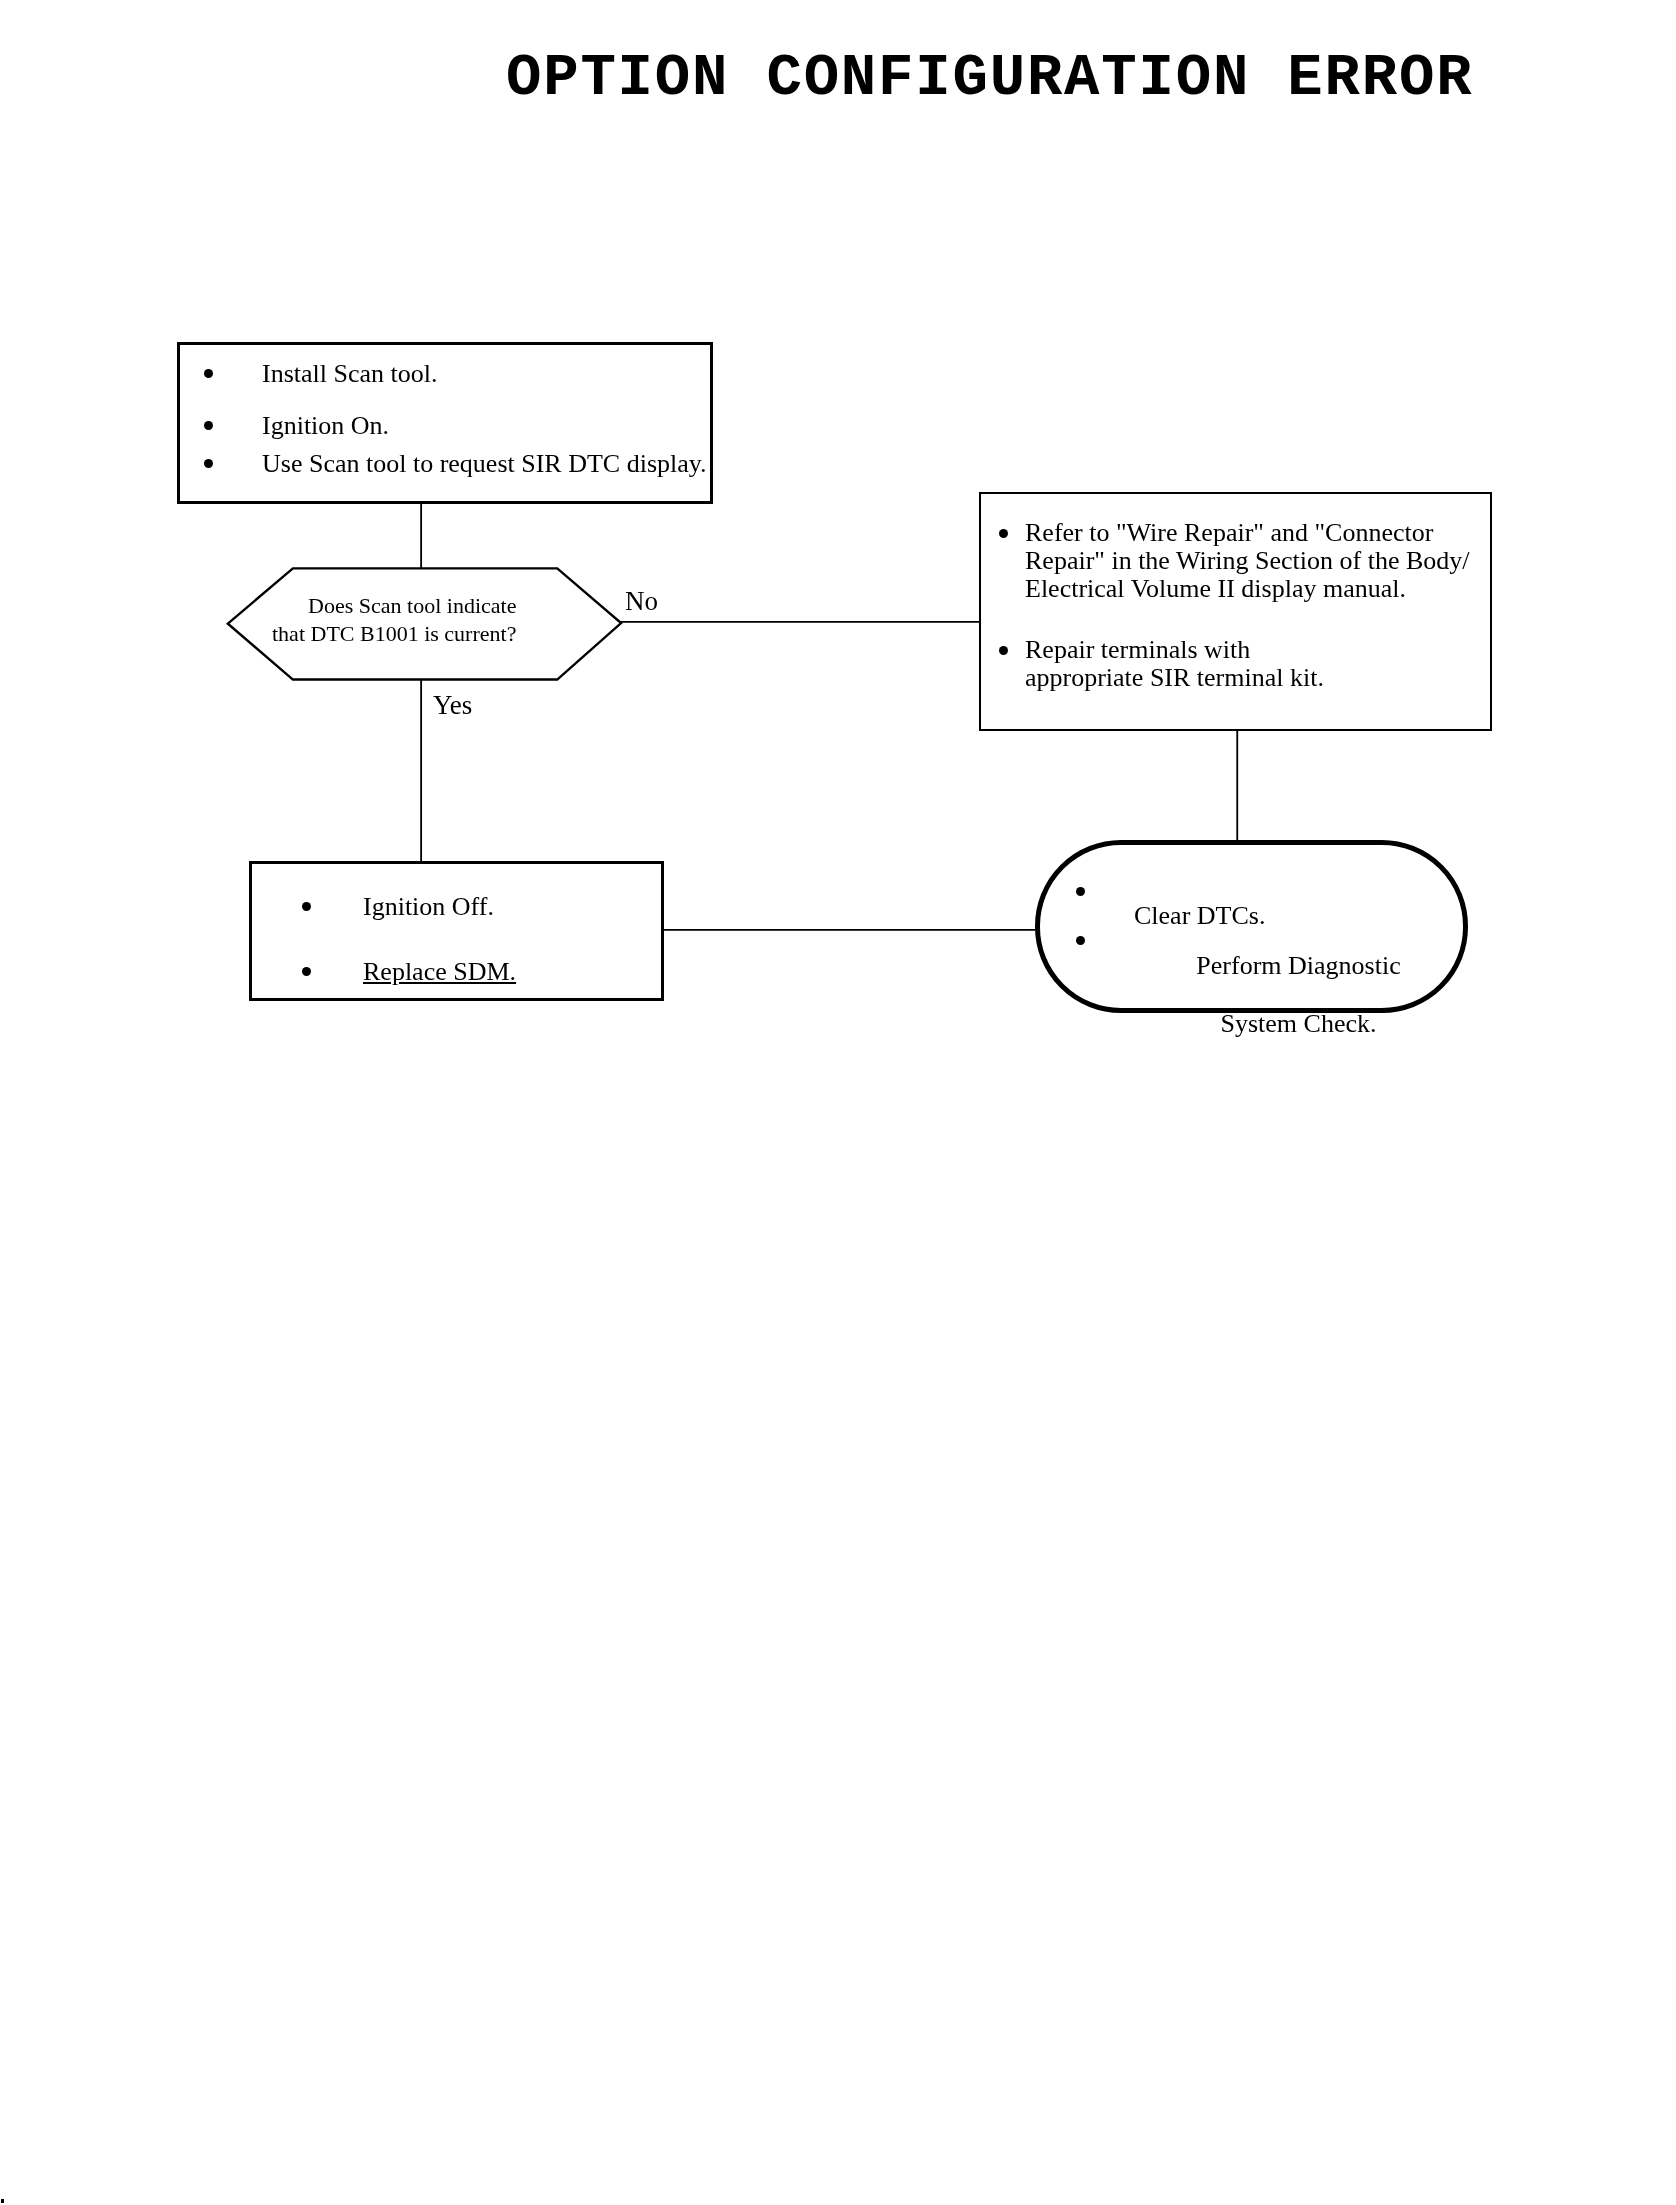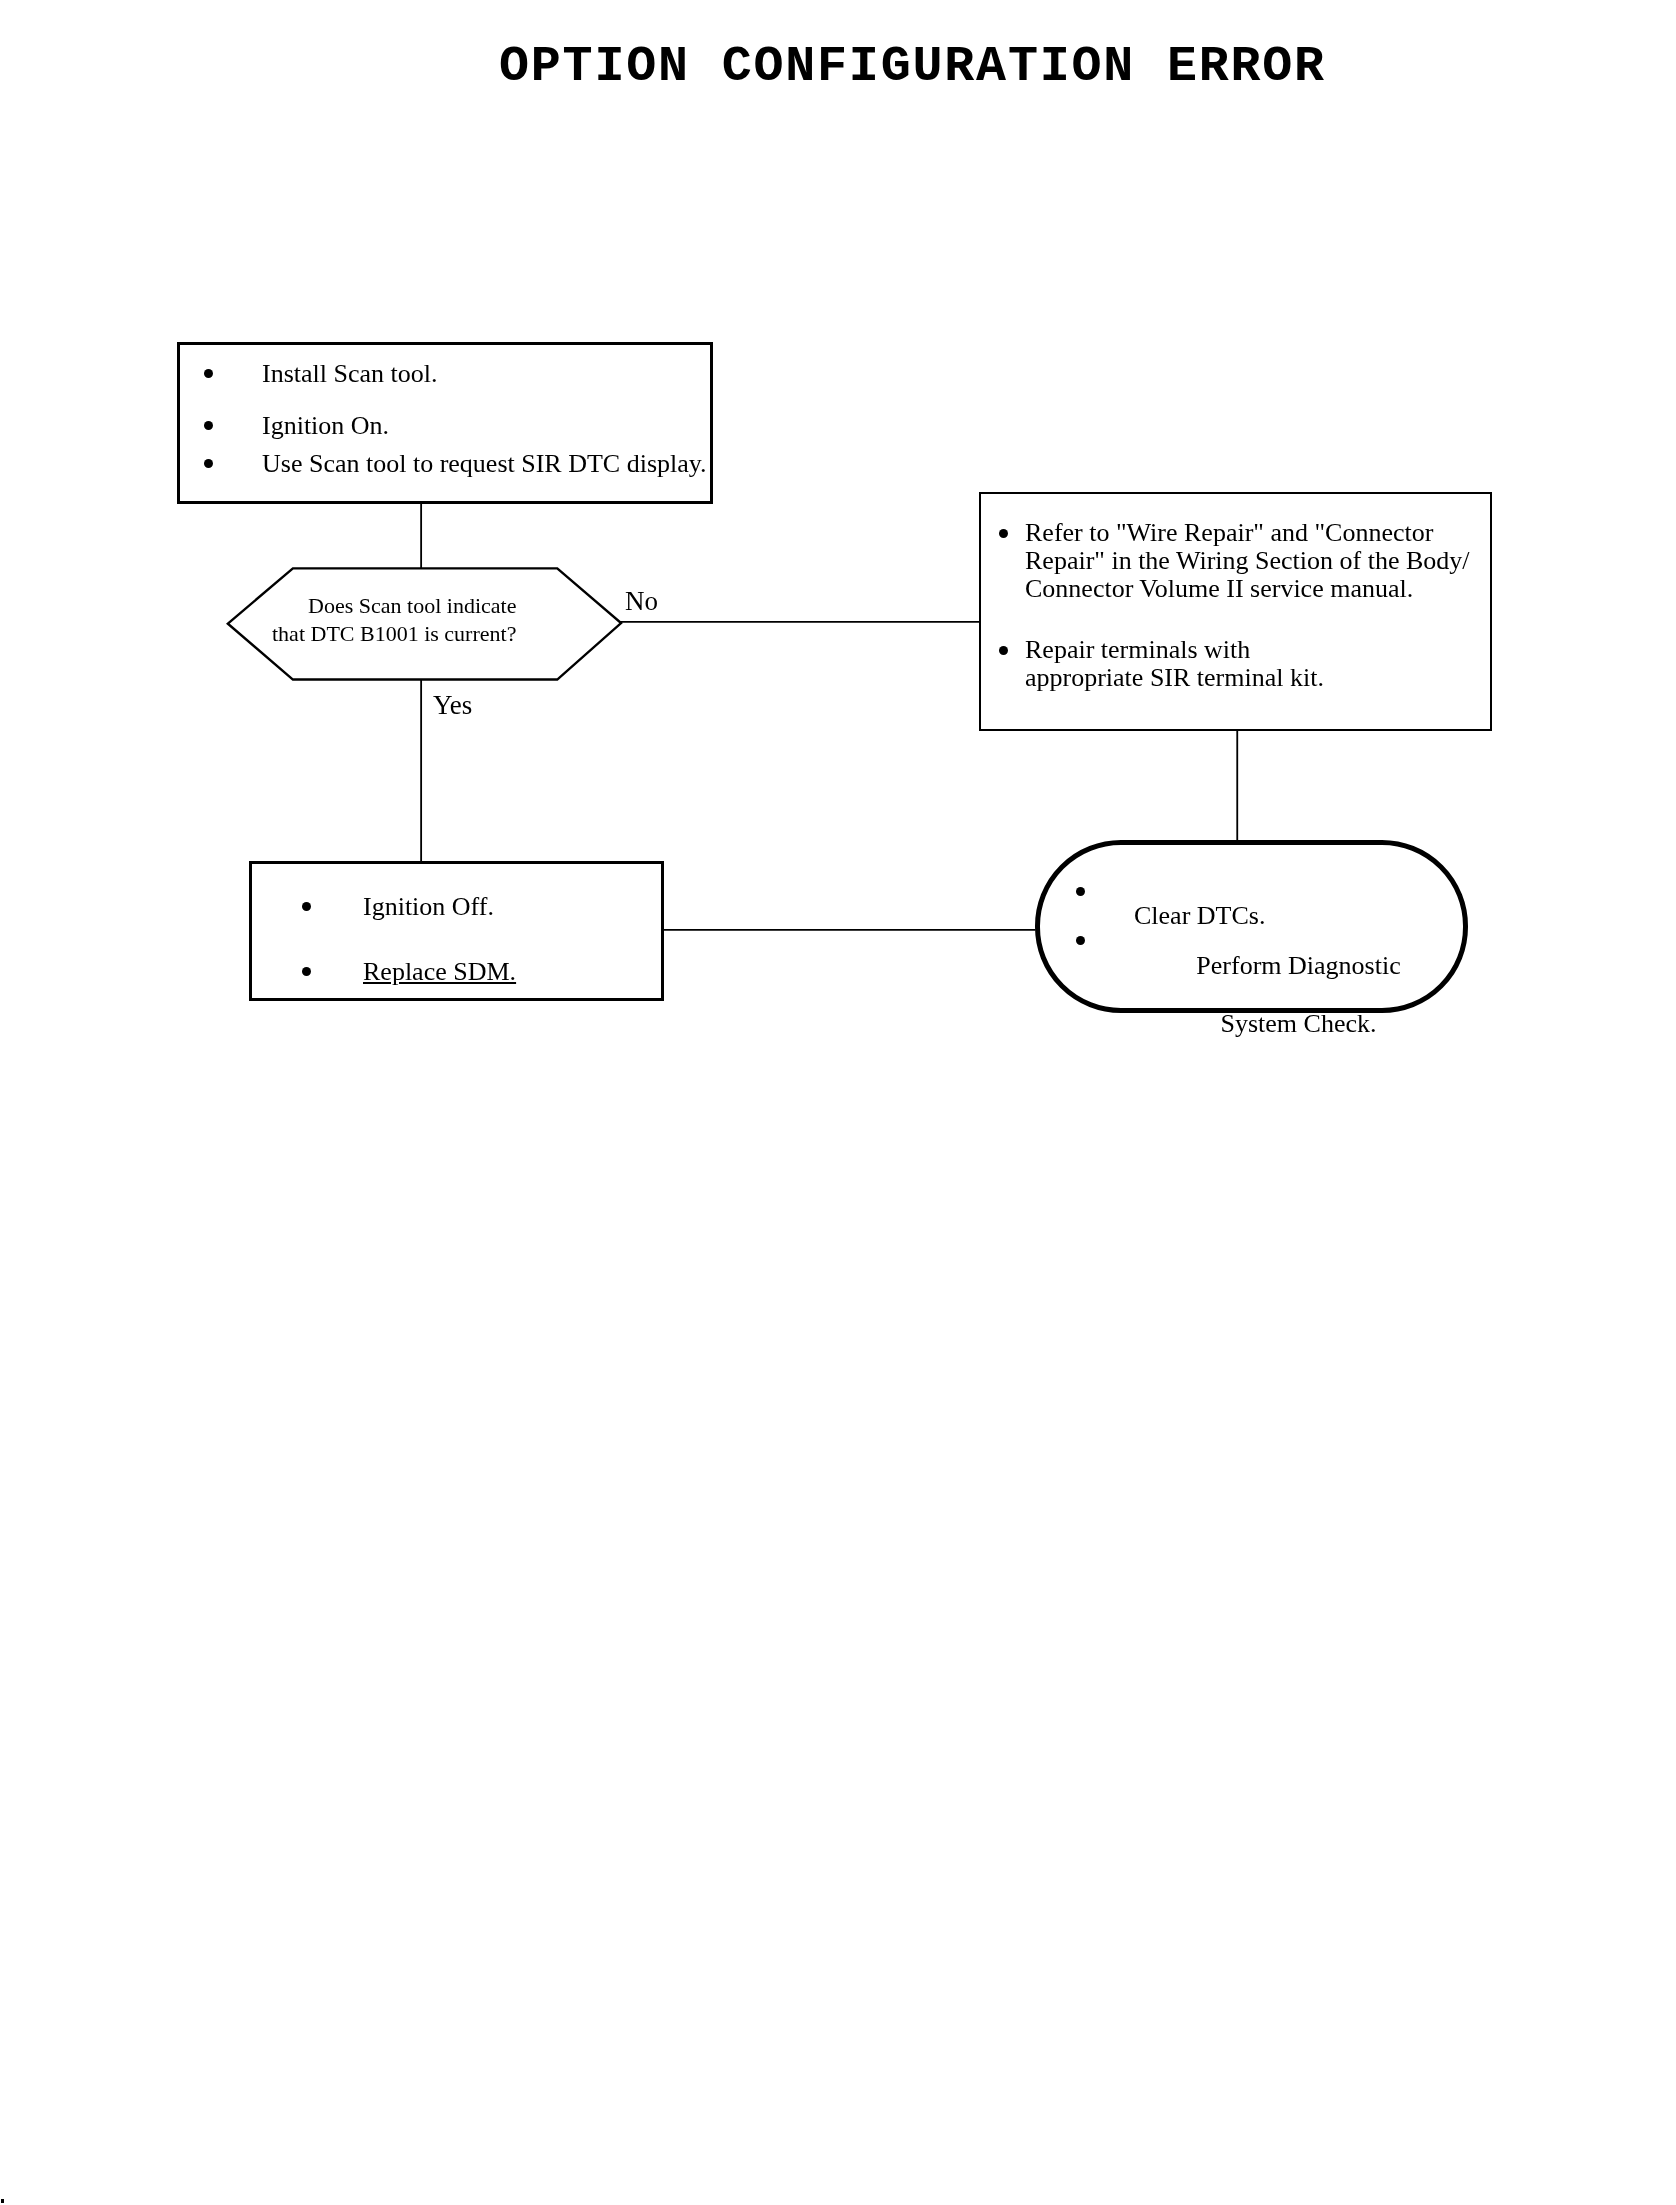--- a/index.html
+++ b/index.html
@@ -7,24 +7,24 @@
     width:1676px;height:2205px;
     background:#ffffff;
     position:relative;
     font-family:"Liberation Serif", serif;
     color:#000000;
     overflow:hidden;
   }
   .page-title{
     position:absolute;
     left:494px;top:33px;
-    margin:5px;
+    margin:12px;
     font-family:"Liberation Mono", monospace;
     font-weight:bold;
-    font-size:50px;
+    font-size:59px;
     letter-spacing:1.8px;
     white-space:nowrap;
     color:#000;
   }
   svg.lines{
     position:absolute;left:0;top:0;width:1676px;height:2205px;
   }
   .box{
     position:absolute;
     background:#ffffff;
@@ -122,21 +122,21 @@
   </div>
 
   <span class="branch-label" id="no-label">No</span>
   <span class="branch-label" id="yes-label">Yes</span>
 
   <div class="box" id="no-box">
     <div class="item" id="no-item-0">
       <span class="bullet"></span>
       <span class="txt">Refer to "Wire Repair" and "Connector</span>
       <span class="txt">Repair" in the Wiring Section of the Body/</span>
-      <span class="txt">Connector Volume II service manual.</span>
+      <span class="txt">Electrical Volume II display manual.</span>
     </div>
     <div class="item" id="no-item-1">
       <span class="bullet"></span>
       <span class="txt">Repair terminals with</span>
       <span class="txt">appropriate SIR terminal kit.</span>
     </div>
   </div>
 
   <div class="box" id="yes-box">
     <div class="item" id="yes-item-0">

